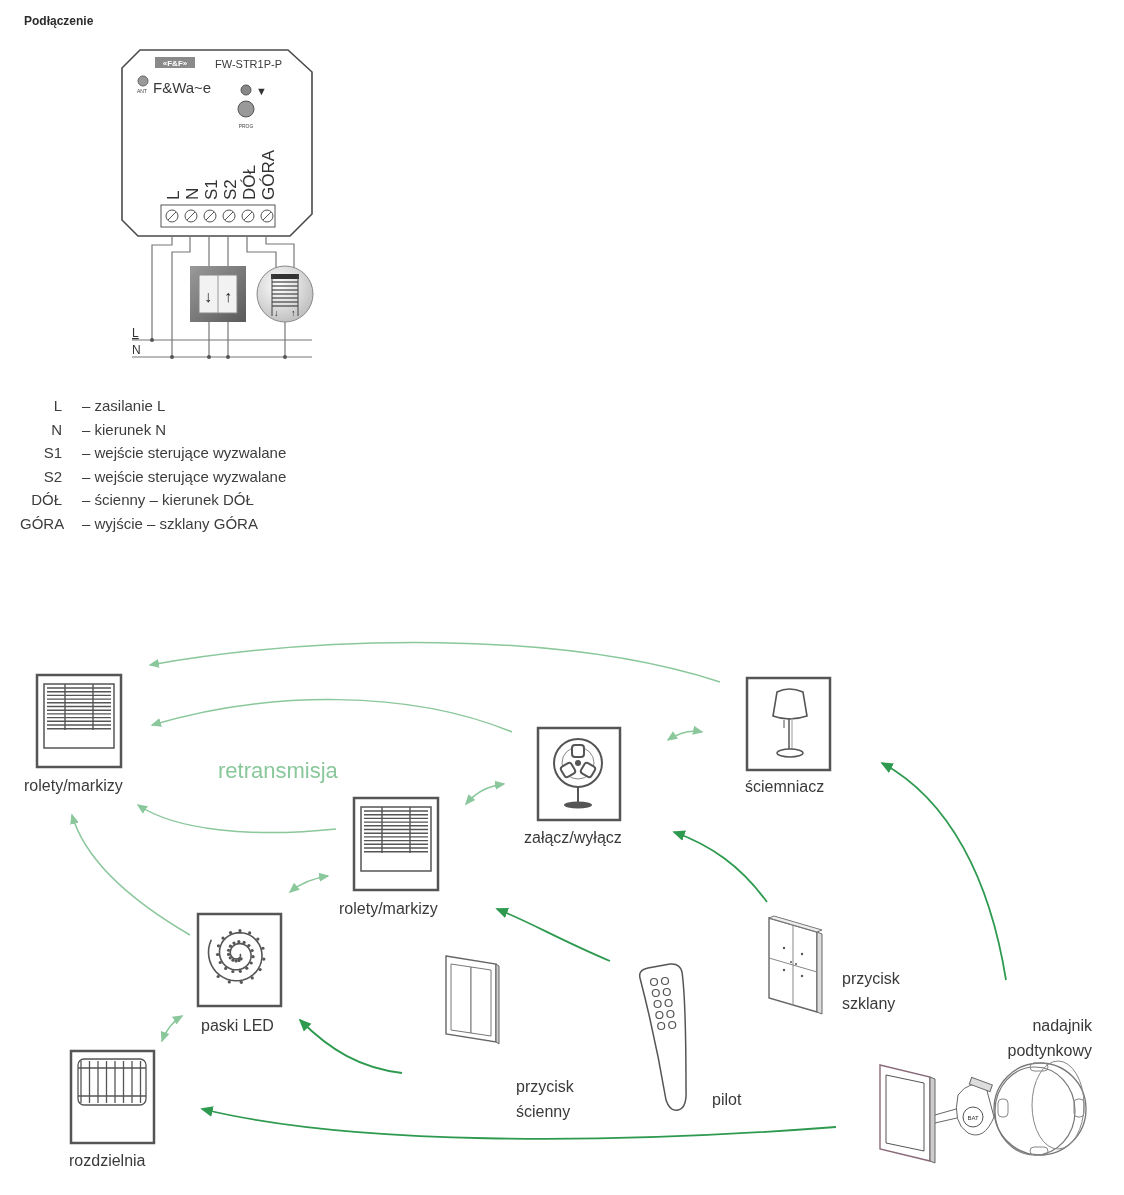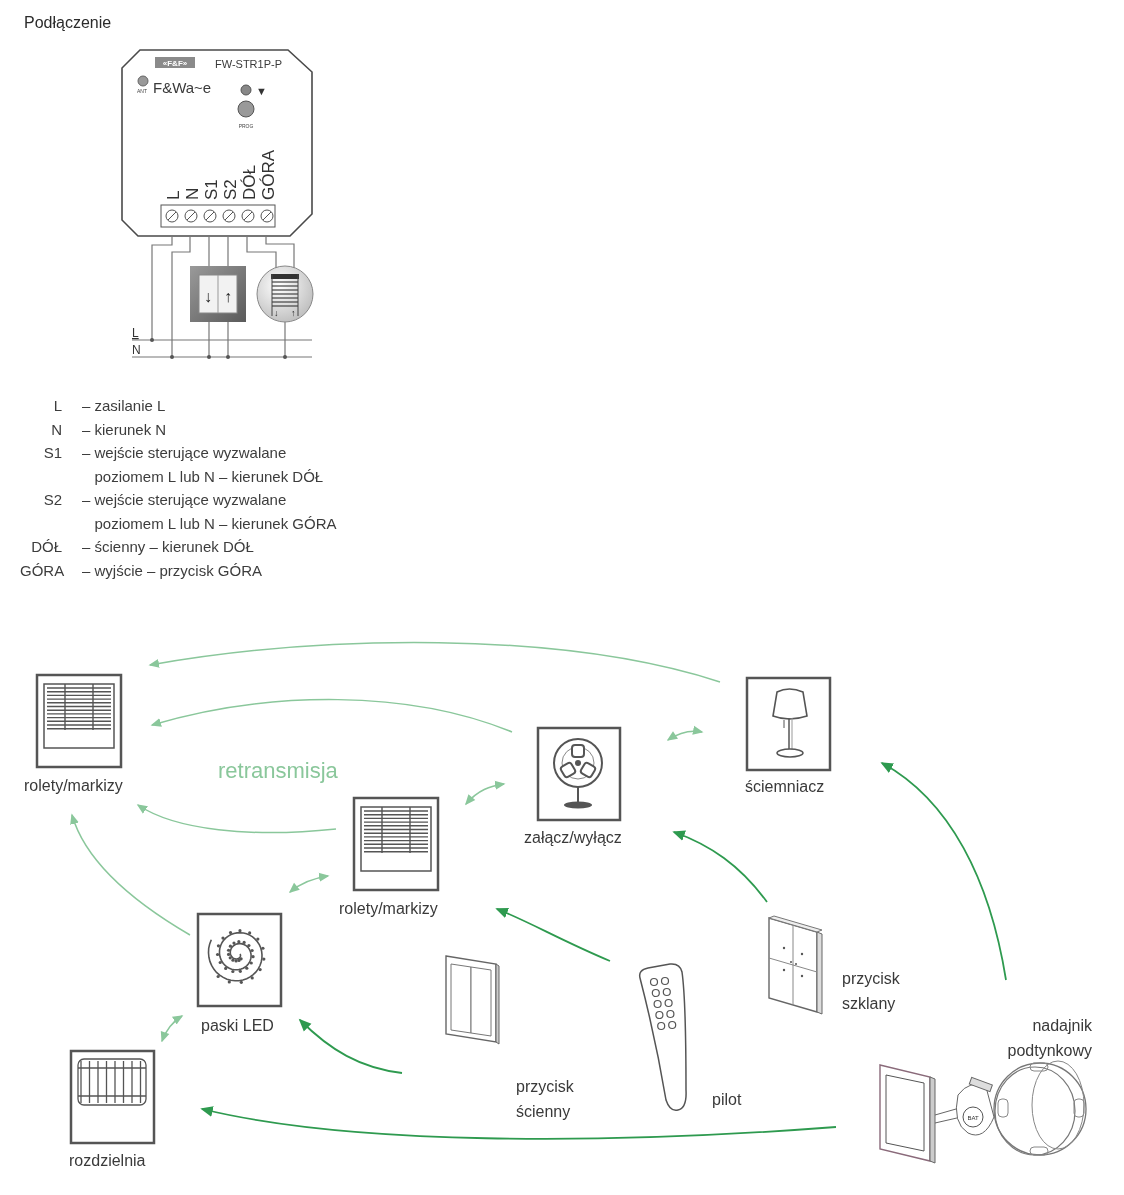--- a/index.html
+++ b/index.html
@@ -1,18 +1,18 @@
 <!DOCTYPE html>
 <html><head>
 <meta charset="utf-8">
 <style>
   html,body{margin:0;padding:0;background:#fff;}
   body{width:1124px;height:1195px;position:relative;overflow:hidden;font-family:"Liberation Sans","DejaVu Sans",sans-serif;color:#3a3a3a;}
   .abs{position:absolute;}
-  #title{left:24px;top:14px;font-size:16px;font-weight:normal;color:#2b2b2b;}
+  #title{left:24px;top:14px;font-size:12px;font-weight:bold;color:#2b2b2b;}
   svg text{font-family:"Liberation Sans","DejaVu Sans",sans-serif;}
   .legend{left:20px;top:394px;font-size:15px;line-height:23.5px;color:#3d3d3d;}
   .legend-row{display:flex;}
   .legend-key{width:62px;text-align:right;padding-right:20px;box-sizing:border-box;}
   .legend-val{white-space:pre;text-align:right;}
   .retr{font-size:22px;color:#8ac79b;}
 </style>
 </head>
 <body>
 
@@ -123,37 +123,35 @@
     <div class="legend-row">
       <span class="legend-key">N</span>
       <span class="legend-val">– kierunek N</span>
     </div>
     <div class="legend-row">
       <span class="legend-key">S1</span>
       <span class="legend-val">– wejście sterujące wyzwalane</span>
     </div>
     <div class="legend-row">
       <span class="legend-key"></span>
-      <span class="legend-val">   poziomem L lub N – kierunek DÓŁ</span>
     </div>
     <div class="legend-row">
       <span class="legend-key">S2</span>
       <span class="legend-val">– wejście sterujące wyzwalane</span>
     </div>
     <div class="legend-row">
       <span class="legend-key"></span>
-      <span class="legend-val">   poziomem L lub N – kierunek GÓRA</span>
     </div>
     <div class="legend-row">
       <span class="legend-key">DÓŁ</span>
       <span class="legend-val">– ścienny – kierunek DÓŁ</span>
     </div>
     <div class="legend-row">
       <span class="legend-key">GÓRA</span>
-      <span class="legend-val">– wyjście – przycisk GÓRA</span>
+      <span class="legend-val">– wyjście – szklany GÓRA</span>
     </div>
   </div>
 
 <svg class="abs" style="left:0;top:620px" width="1124" height="575">
   <defs>
     <marker id="mL" markerWidth="8" markerHeight="8" refX="6" refY="4" orient="auto">
         <path d="M0,1 L7,4 L0,7 z" fill="#8ac79b"></path>
       </marker>
     <marker id="mLs" markerWidth="8" markerHeight="8" refX="1" refY="4" orient="auto">
         <path d="M7,1 L0,4 L7,7 z" fill="#8ac79b"></path>

